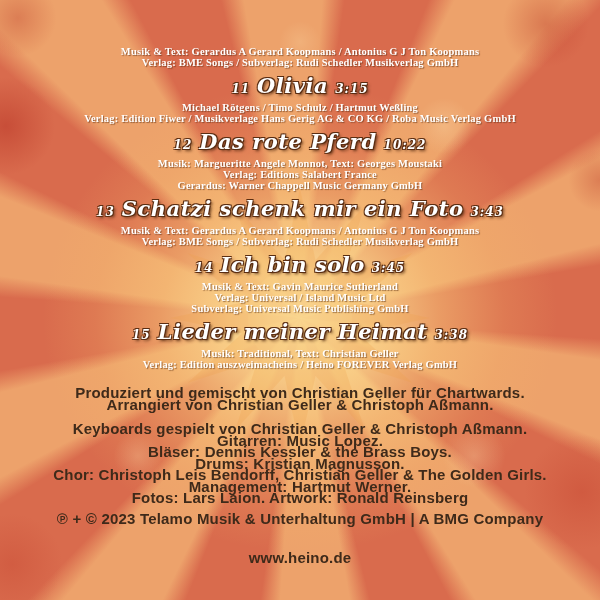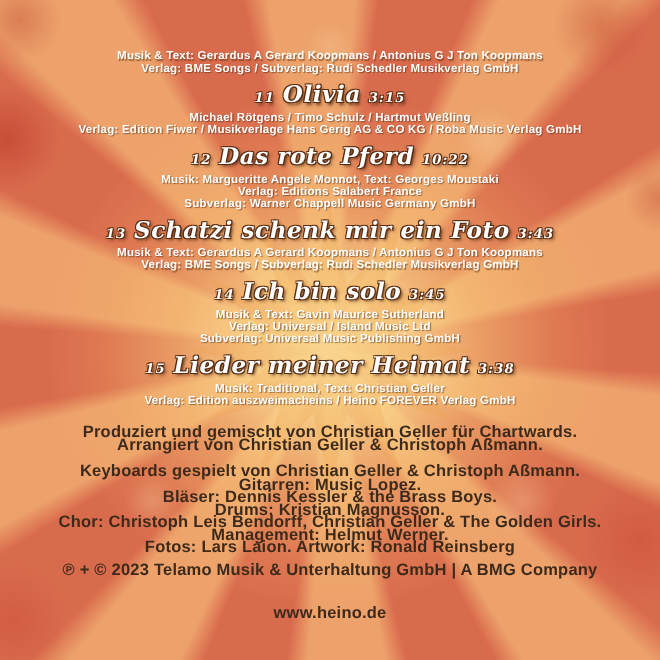--- a/index.html
+++ b/index.html
@@ -62,20 +62,21 @@
   .title-line .num{font-size:12px;margin-right:7px;letter-spacing:1px;}
   .title-line .title{font-size:21px;letter-spacing:0.5px;}
   .title-line .time{font-size:12px;margin-left:7px;letter-spacing:1px;}
   .credit{
     font-size:10.5px;
     line-height:11px;
     font-weight:bold;
     color:#ffffff;
     text-shadow:1px 1px 1px rgba(92,46,18,0.6);
     letter-spacing:0.2px;
+    font-family:Liberation Serif, serif;
   }
   .dark-line{
     font-size:15px;
     line-height:12px;
     font-weight:bold;
     color:#3e2a1a;
     letter-spacing:0.2px;
   }
   .block-production{margin-top:17px;}
   .block-personnel{margin-top:12px;}
@@ -111,21 +112,21 @@
       <div class="credit">Michael Rötgens / Timo Schulz / Hartmut Weßling</div>
       <div class="credit">Verlag: Edition Fiwer / Musikverlage Hans Gerig AG &amp; CO KG / Roba Music Verlag GmbH</div>
     </div>
 
     <div class="track">
       <div class="title-line">
         <span class="num">12</span><span class="title">Das rote Pferd</span><span class="time">10:22</span>
       </div>
       <div class="credit">Musik: Margueritte Angele Monnot, Text: Georges Moustaki</div>
       <div class="credit">Verlag: Editions Salabert France</div>
-      <div class="credit">Subverlag: Warner Chappell Music Germany GmbH</div>
+      <div class="credit">Gerardus: Warner Chappell Music Germany GmbH</div>
     </div>
 
     <div class="track">
       <div class="title-line">
         <span class="num">13</span><span class="title">Schatzi schenk mir ein Foto</span><span class="time">3:43</span>
       </div>
       <div class="credit">Musik &amp; Text: Gerardus A Gerard Koopmans / Antonius G J Ton Koopmans</div>
       <div class="credit">Verlag: BME Songs / Subverlag: Rudi Schedler Musikverlag GmbH</div>
     </div>
 
@@ -150,21 +151,21 @@
       <div class="dark-line">Produziert und gemischt von Christian Geller für Chartwards.</div>
       <div class="dark-line">Arrangiert von Christian Geller &amp; Christoph Aßmann.</div>
     </div>
 
     <div class="block-personnel">
       <div class="dark-line">Keyboards gespielt von Christian Geller &amp; Christoph Aßmann.</div>
       <div class="dark-line">Gitarren: Music Lopez.</div>
       <div class="dark-line">Bläser: Dennis Kessler &amp; the Brass Boys.</div>
       <div class="dark-line">Drums: Kristian Magnusson.</div>
       <div class="dark-line">Chor: Christoph Leis Bendorff, Christian Geller &amp; The Golden Girls.</div>
-      <div class="dark-line">Management: Helmut Werner.</div>
+      <div class="dark-line">Management: Hartmut Werner.</div>
       <div class="dark-line">Fotos: Lars Laion. Artwork: Ronald Reinsberg</div>
     </div>
 
     <div class="dark-line copyright-line">℗ + © 2023 Telamo Musik &amp; Unterhaltung GmbH | A BMG Company</div>
 
     <div class="dark-line website-line">www.heino.de</div>
 
   </div>
 </div>
 

